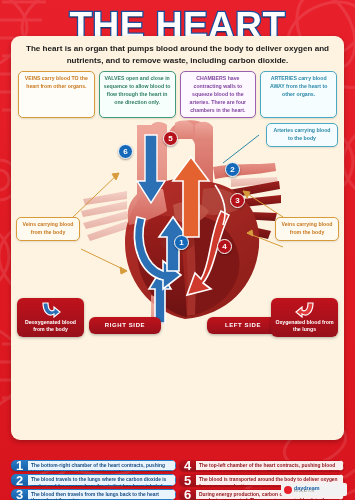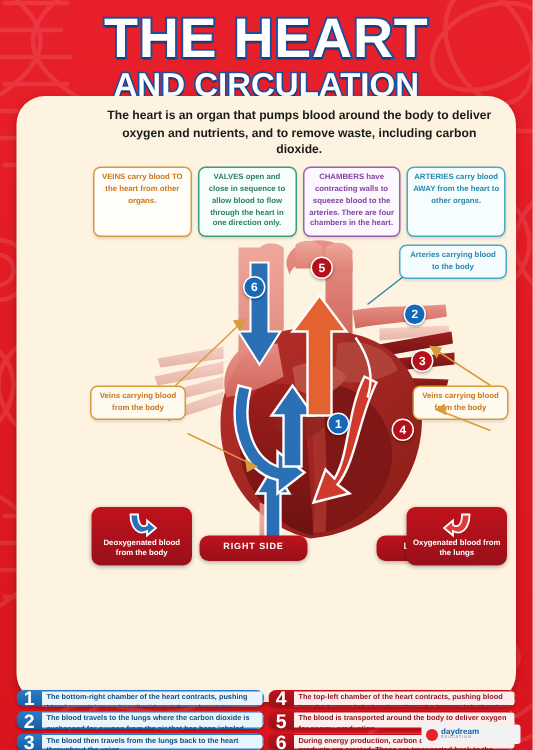--- a/index.html
+++ b/index.html
@@ -33,25 +33,24 @@
   }
   .title-sub{
     font-size:22px;font-weight:bold;color:#fff;line-height:1.05;margin-top:1px;
     -webkit-text-stroke:2.2px #1a4fa0;
     paint-order:stroke fill;
     text-shadow:0 2px 0 rgba(0,0,0,.22);
   }
 
   
   .panel{
-    position:absolute;left:11px;right:11px;top:64px;height:404px;
-    background:#fdf3e0;border-radius:19px;
+    position:absolute;left:11px;right:11px;top:36px;height:404px;
+    background:#fdf3e0;border-radius:9px;
     box-shadow:0 2px 5px rgba(0,0,0,.25);
     overflow:hidden;
-    padding-left:44px;
   }
   .intro{
     margin:7px 11px 0 11px;text-align:center;
     font-size:8.1px;font-weight:bold;color:#1b1b1b;line-height:1.45;
   }
 
   
   .terms{display:flex;gap:4px;margin:5px 7px 0 7px;align-items:stretch;}
   .term{
     flex:1;border-radius:5px;background:#fff;border:1.1px solid #999;

